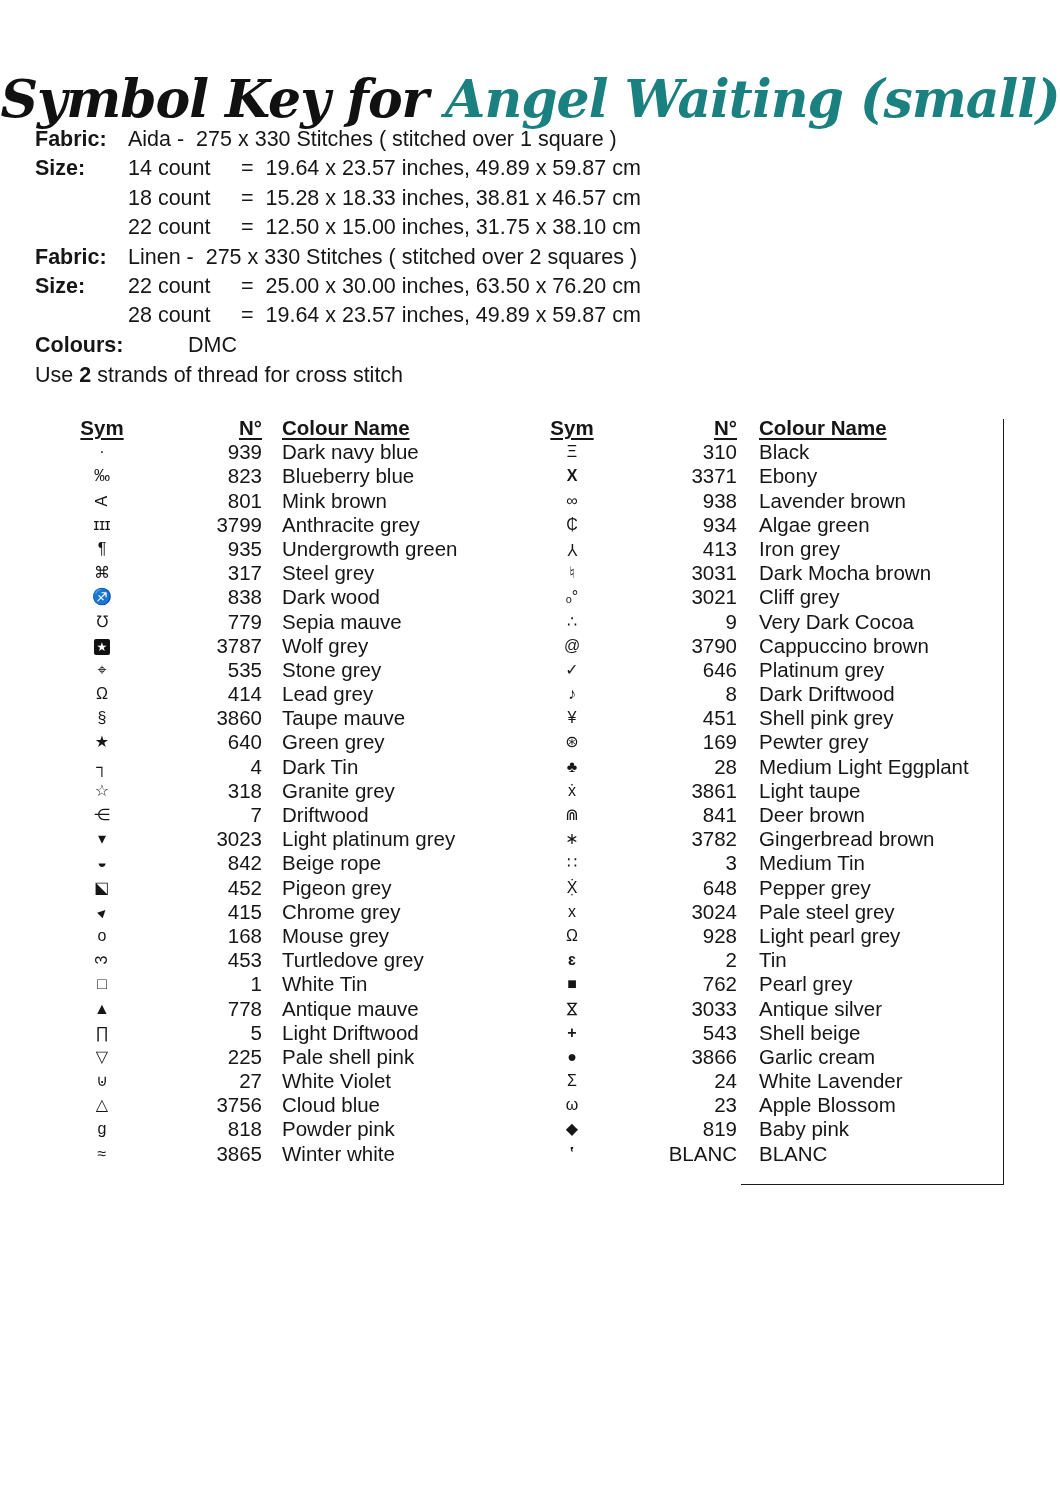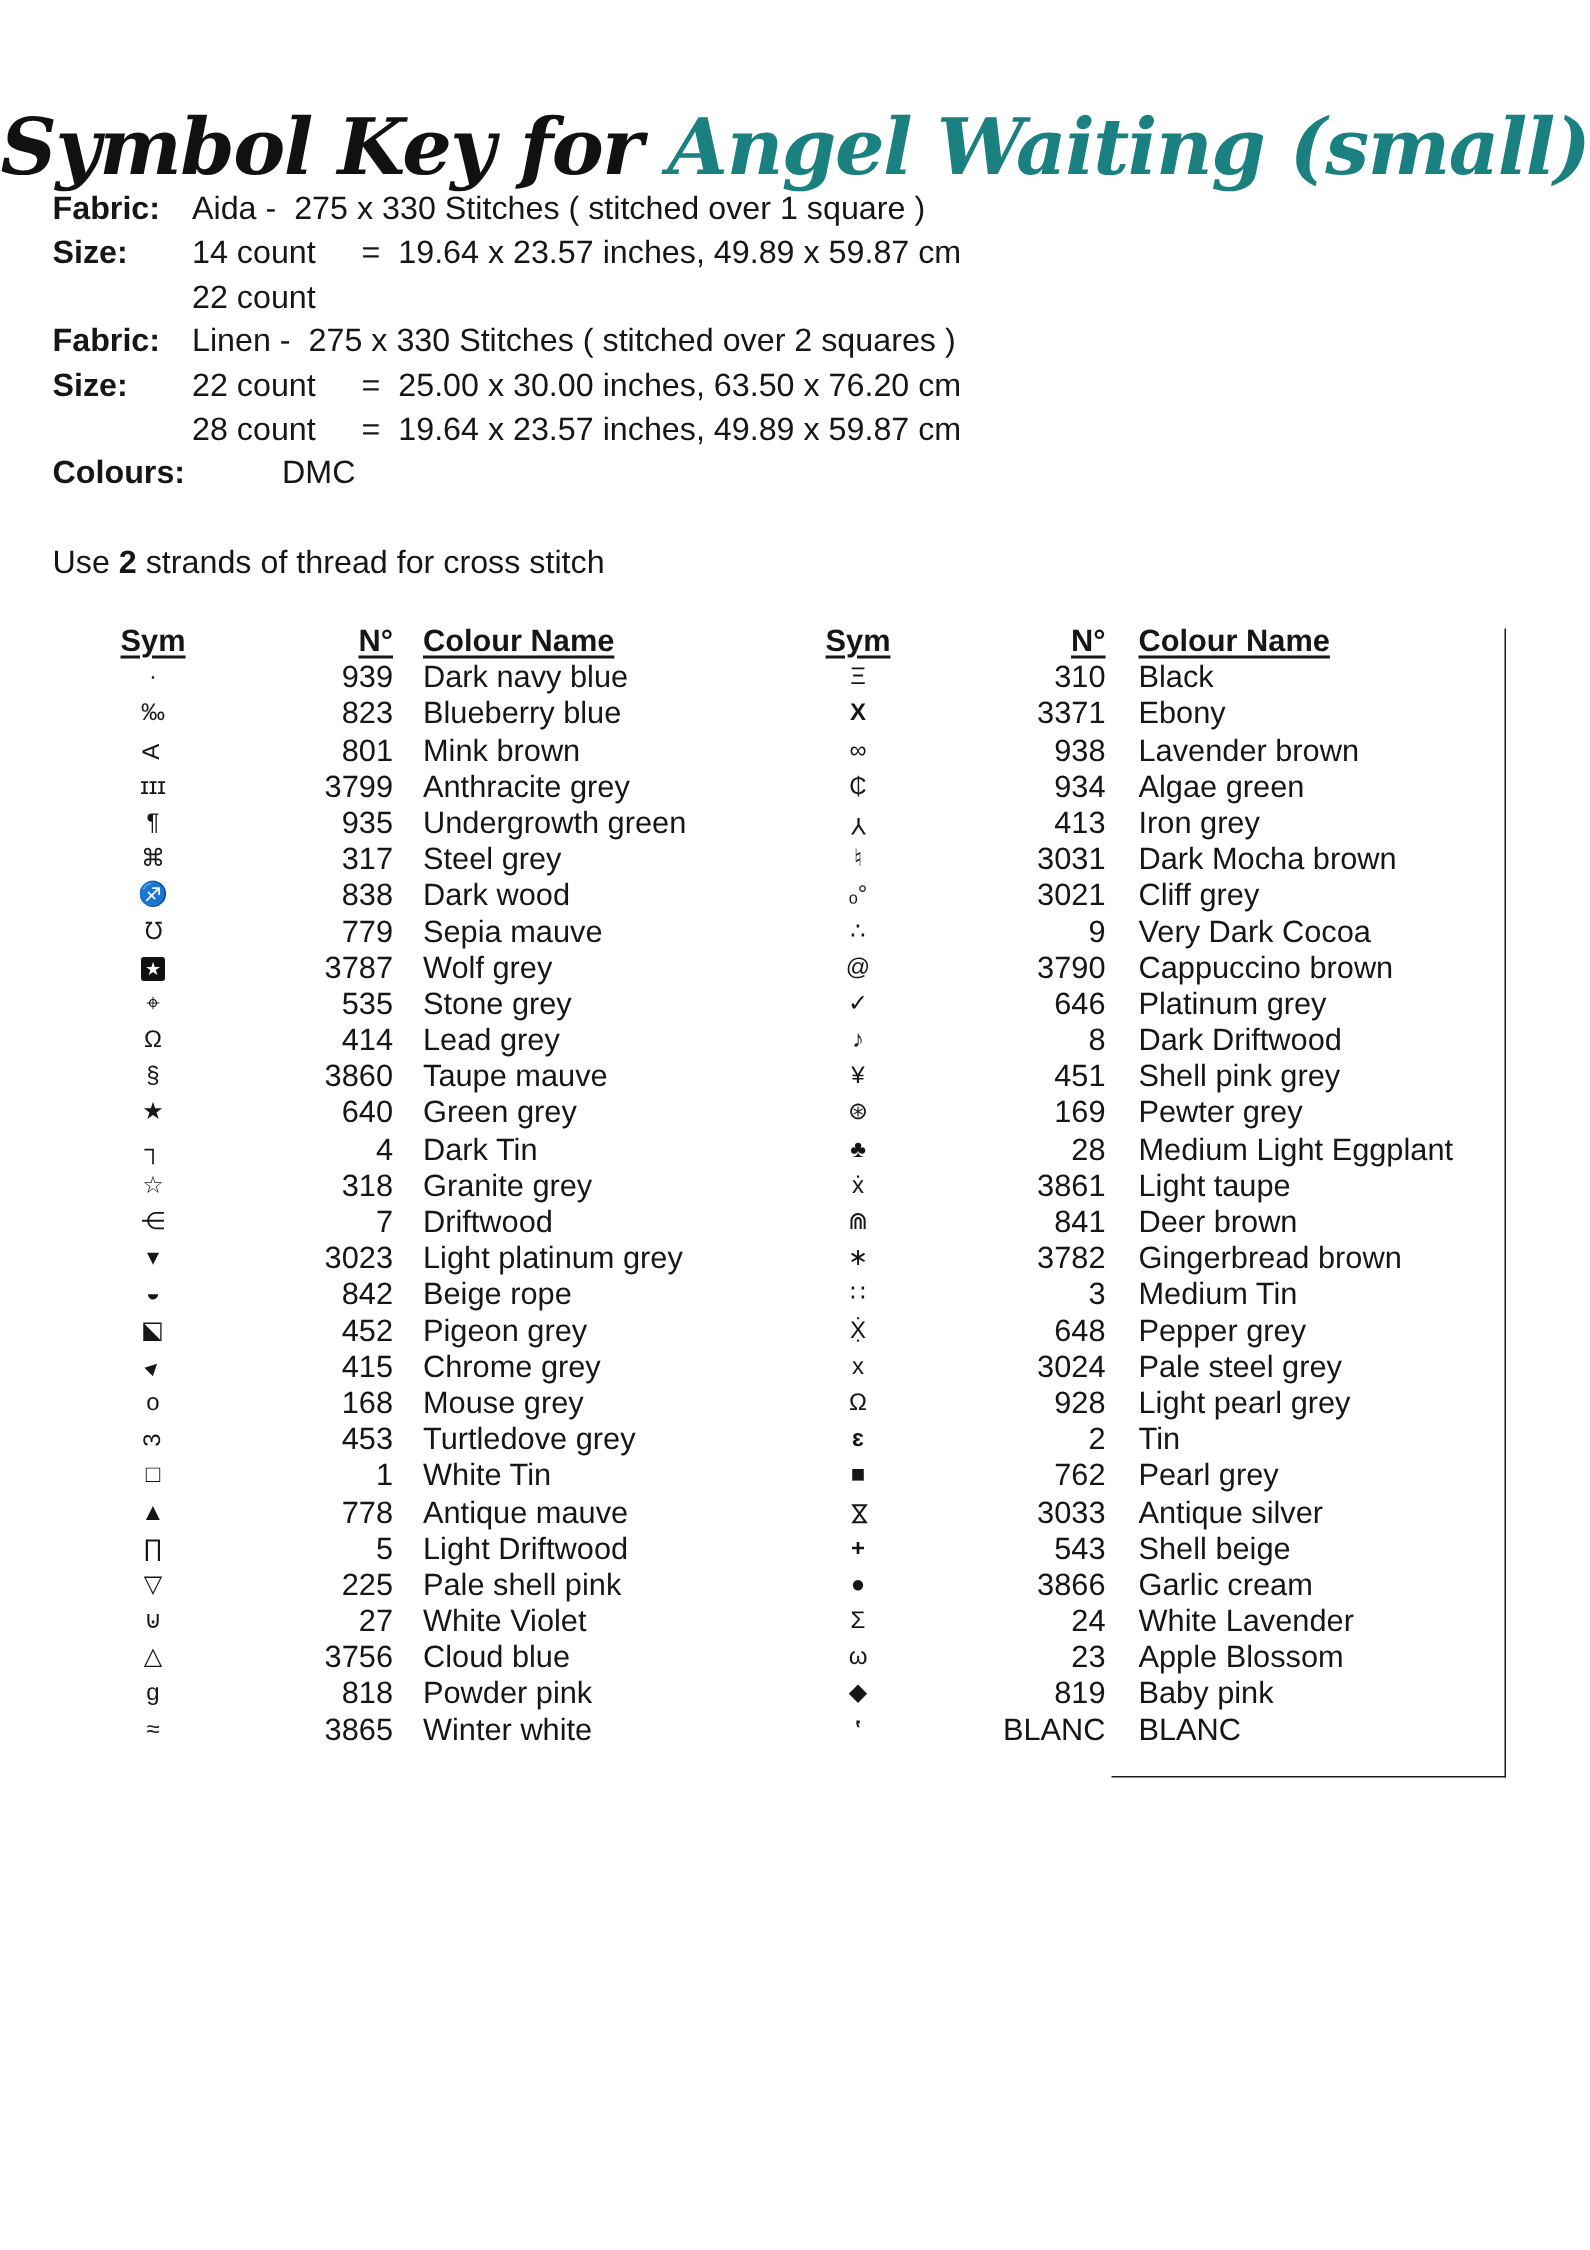--- a/index.html
+++ b/index.html
@@ -36,21 +36,22 @@
   b{font-weight:bold;}
 </style>
 </head>
 <body>
 
 <h1 class="title"><span>Symbol Key for </span><span class="teal">Angel Waiting (small)</span></h1>
 
 <div class="specs" id="specs">
     <div class="spec-line"><span class="spec-label">Fabric:</span><span class="spec-text">Aida -  275 x 330 Stitches ( stitched over 1 square )</span></div>
     <div class="spec-line"><span class="spec-label">Size:</span><span class="spec-count">14 count</span><span class="spec-dims">=  19.64 x 23.57 inches, 49.89 x 59.87 cm</span></div>
-    <div class="spec-line"><span class="spec-label"></span><span class="spec-count">22 count</span></div>
+    <div class="spec-line"><span class="spec-label"></span><span class="spec-count">18 count</span><span class="spec-dims">=  15.28 x 18.33 inches, 38.81 x 46.57 cm</span></div>
+    <div class="spec-line"><span class="spec-label"></span><span class="spec-count">22 count</span><span class="spec-dims">=  12.50 x 15.00 inches, 31.75 x 38.10 cm</span></div>
     <div class="spec-line"><span class="spec-label">Fabric:</span><span class="spec-text">Linen -  275 x 330 Stitches ( stitched over 2 squares )</span></div>
     <div class="spec-line"><span class="spec-label">Size:</span><span class="spec-count">22 count</span><span class="spec-dims">=  25.00 x 30.00 inches, 63.50 x 76.20 cm</span></div>
     <div class="spec-line"><span class="spec-label"></span><span class="spec-count">28 count</span><span class="spec-dims">=  19.64 x 23.57 inches, 49.89 x 59.87 cm</span></div>
     <div class="spec-line"><span class="spec-label">Colours:</span><span class="spec-text indent">DMC</span></div>
   </div>
 
 <div class="strands"><span>Use </span><b>2</b><span> strands of thread for cross stitch</span></div>
 
 <div class="key-table" id="table-left">
   <span class="th sym-col">Sym</span>

